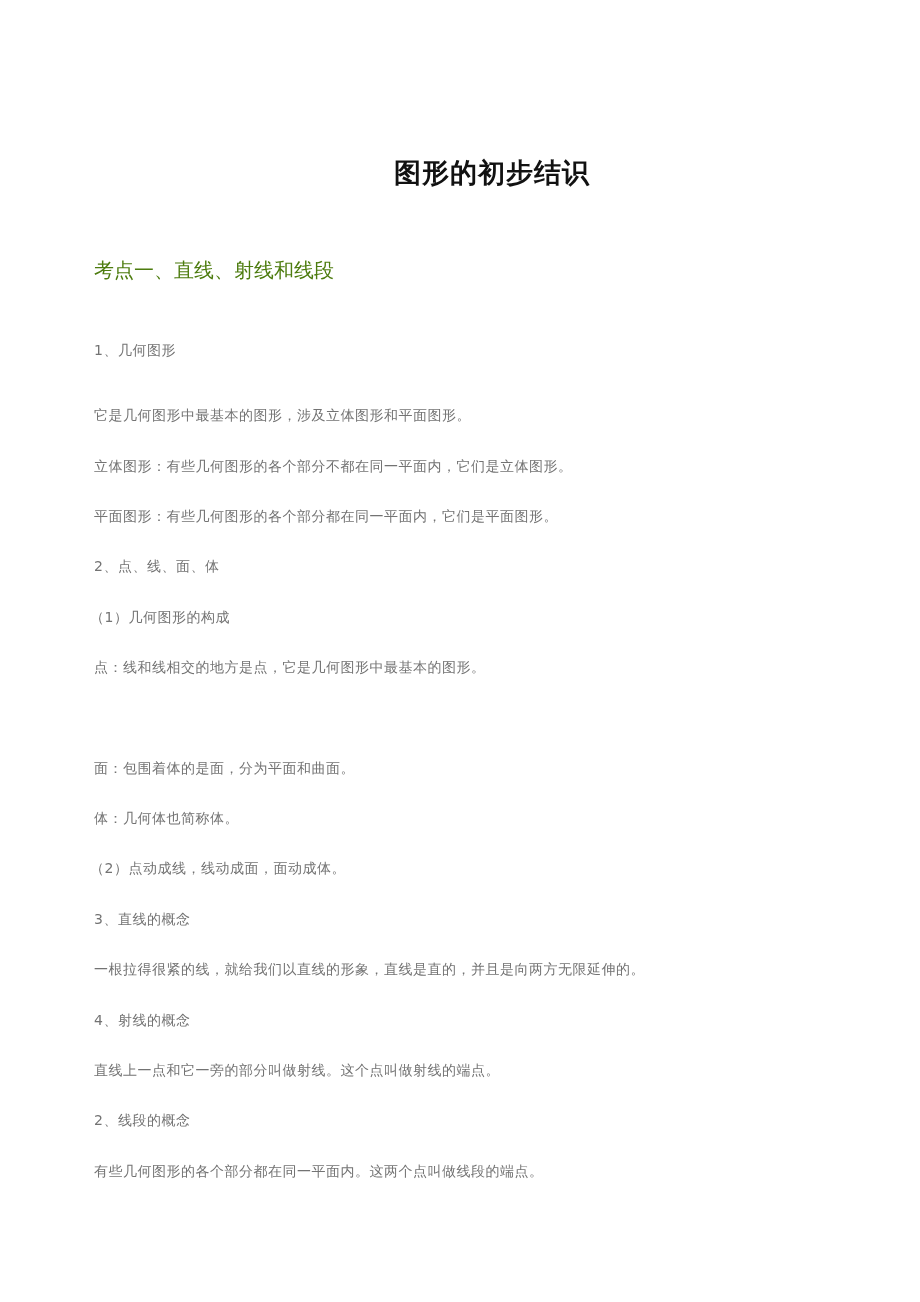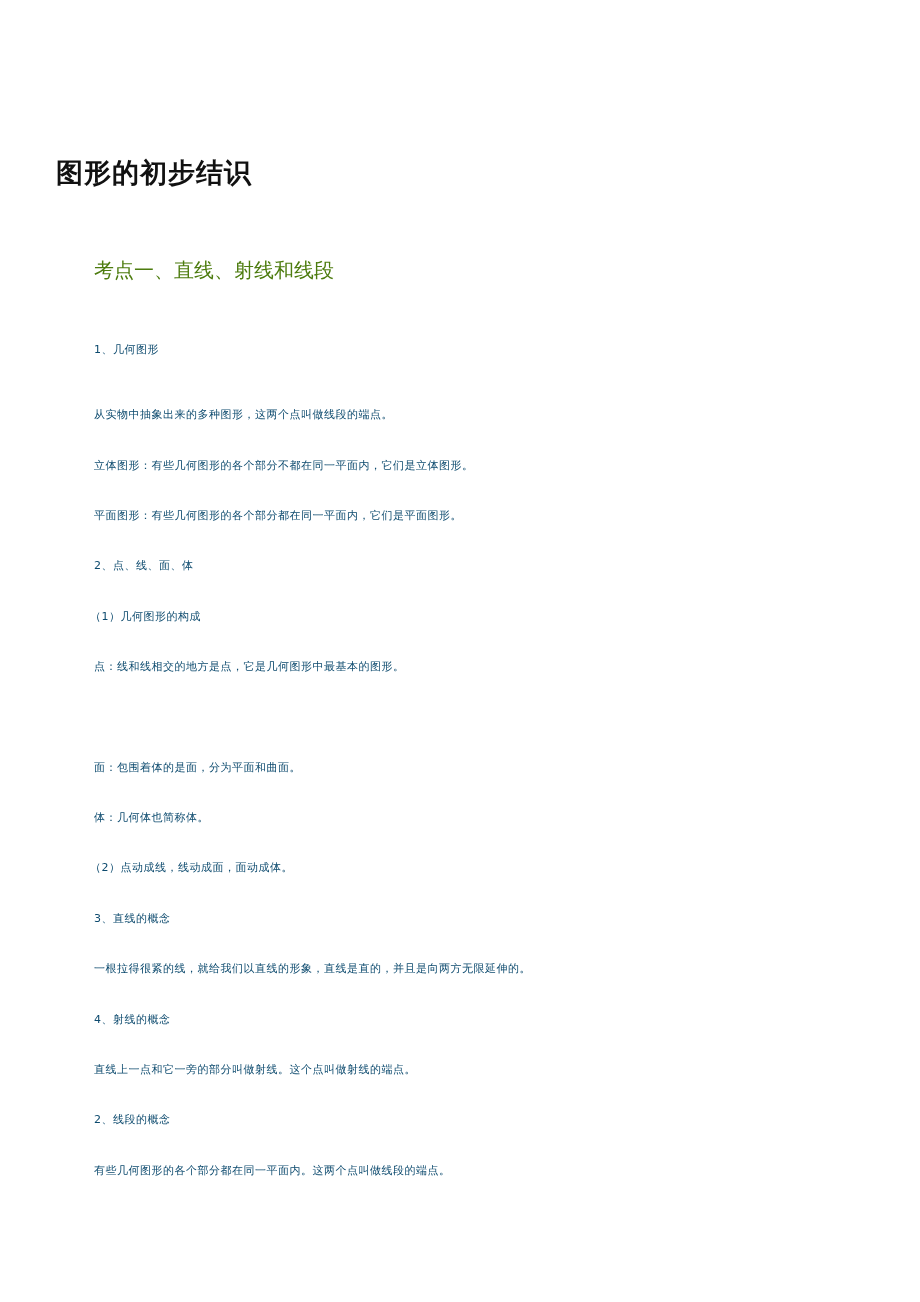--- a/index.html
+++ b/index.html
@@ -3,42 +3,42 @@
 <meta charset="utf-8">
 <style>
   html, body { margin: 0; padding: 0; background: #ffffff; }
   body {
     width: 920px; height: 1302px; position: relative; overflow: hidden;
     font-family: "DejaVu Sans", "Liberation Sans", sans-serif;
     color: #1a1a1a;
   }
   .page { position: absolute; left: 0; top: 0; width: 920px; height: 1302px; }
   .title {
-    position: absolute; left: 4px; right: 0; top: 155px;
-    text-align: left; padding-left: 52px;
+    position: absolute; left: 12px; right: 0; top: 155px;
+    text-align: center; padding-left: 52px;
     font-size: 27px; font-weight: bold; letter-spacing: 1px; color: #111;
   }
   .h2 {
     position: absolute; left: 94px; top: 257px;
     font-size: 20px; color: #4d7c0f;
   }
   .line {
     position: absolute; left: 94px;
-    font-size: 11px; color: #0c4a6e; white-space: nowrap; letter-spacing: 0.5px;
+    font-size: 14px; color: #737373; white-space: nowrap; letter-spacing: 0.5px;
   }
 </style>
 </head>
 <body>
 
 <div class="page">
   <div class="title">图形的初步结识</div>
   <div class="h2">考点一、直线、射线和线段</div>
 
   <div class="line" style="top:342px">1、几何图形</div>
-  <div class="line" style="top:407px">从实物中抽象出来的多种图形，这两个点叫做线段的端点。</div>
+  <div class="line" style="top:407px">它是几何图形中最基本的图形，涉及立体图形和平面图形。</div>
   <div class="line" style="top:458px">立体图形：有些几何图形的各个部分不都在同一平面内，它们是立体图形。</div>
   <div class="line" style="top:508px">平面图形：有些几何图形的各个部分都在同一平面内，它们是平面图形。</div>
   <div class="line" style="top:558px">2、点、线、面、体</div>
   <div class="line" style="top:609px; left:90px">（1）几何图形的构成</div>
   <div class="line" style="top:659px">点：线和线相交的地方是点，它是几何图形中最基本的图形。</div>
   <div class="line" style="top:760px">面：包围着体的是面，分为平面和曲面。</div>
   <div class="line" style="top:810px">体：几何体也简称体。</div>
   <div class="line" style="top:860px; left:90px">（2）点动成线，线动成面，面动成体。</div>
   <div class="line" style="top:911px">3、直线的概念</div>
   <div class="line" style="top:961px">一根拉得很紧的线，就给我们以直线的形象，直线是直的，并且是向两方无限延伸的。</div>

